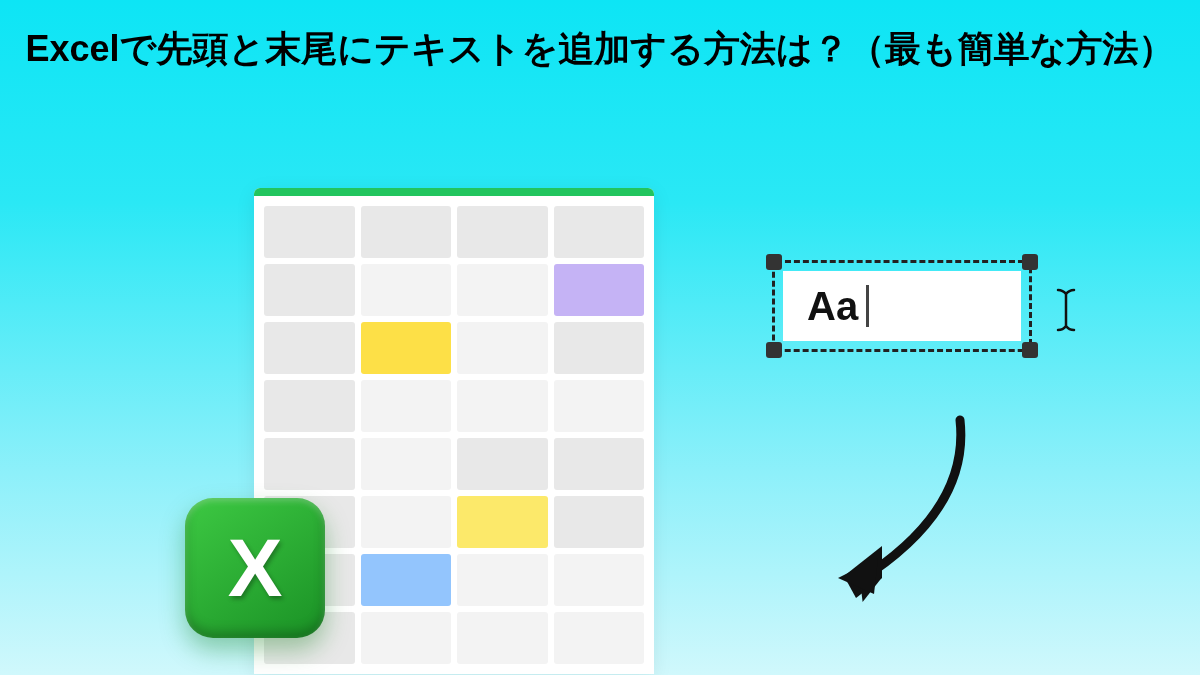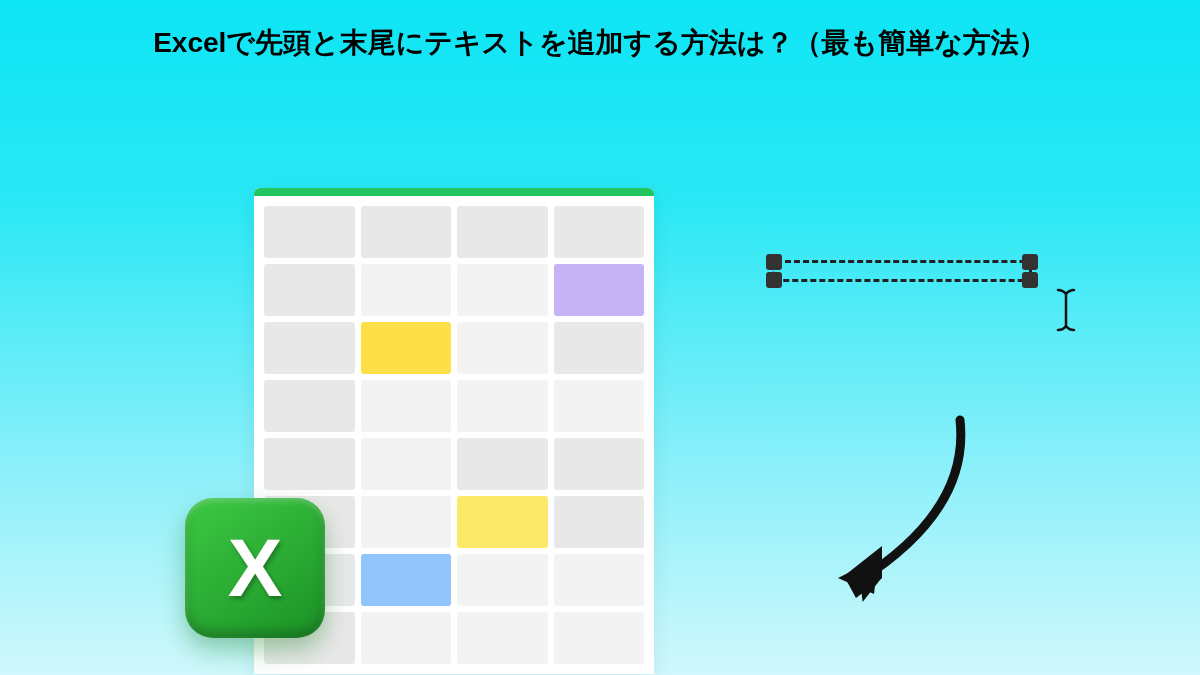--- a/index.html
+++ b/index.html
@@ -6,21 +6,21 @@
     body {
       width: 1200px;
       height: 675px;
       background: linear-gradient(180deg, #0de5f5 0%, #2ae8f5 30%, #8df0fa 70%, #d0f8fc 100%);
       font-family: -apple-system, BlinkMacSystemFont, "Segoe UI", sans-serif;
       position: relative;
       overflow: hidden;
     }
     .title {
       text-align: center;
-      font-size: 28px;
+      font-size: 36px;
       font-weight: 700;
       color: #000;
       padding-top: 22px;
       line-height: 1.5;
     }
     .spreadsheet {
       position: absolute;
       left: 254px;
       top: 188px;
       width: 400px;
@@ -181,20 +181,24 @@
 <div class="excel-icon">
   <span class="excel-x">X</span>
 </div>
 
 <div class="textbox-group">
   <div class="textbox-frame">
     <div class="handle tl"></div>
     <div class="handle tr"></div>
     <div class="handle bl"></div>
     <div class="handle br"></div>
+    <div class="textbox-inner">
+      <span>Aa</span>
+      <span class="cursor"></span>
+    </div>
   </div>
 </div>
 
 <svg class="ibeam" width="22" height="44" viewBox="0 0 22 44">
   <path d="M 3 2 Q 8 2 11 6 Q 14 2 19 2 M 11 6 L 11 38 M 3 42 Q 8 42 11 38 Q 14 42 19 42" stroke="#111" stroke-width="2.5" fill="none" stroke-linecap="round"></path>
 </svg>
 
 <svg class="arrow" viewBox="0 0 260 200">
   <path d="M 200 10 Q 210 100 100 170" stroke="#111" stroke-width="9" fill="none" stroke-linecap="round"></path>
   <path d="M 100 170 L 125 145 L 122 172 L 98 192 Z" fill="#111" transform="rotate(-12 100 170)"></path>

